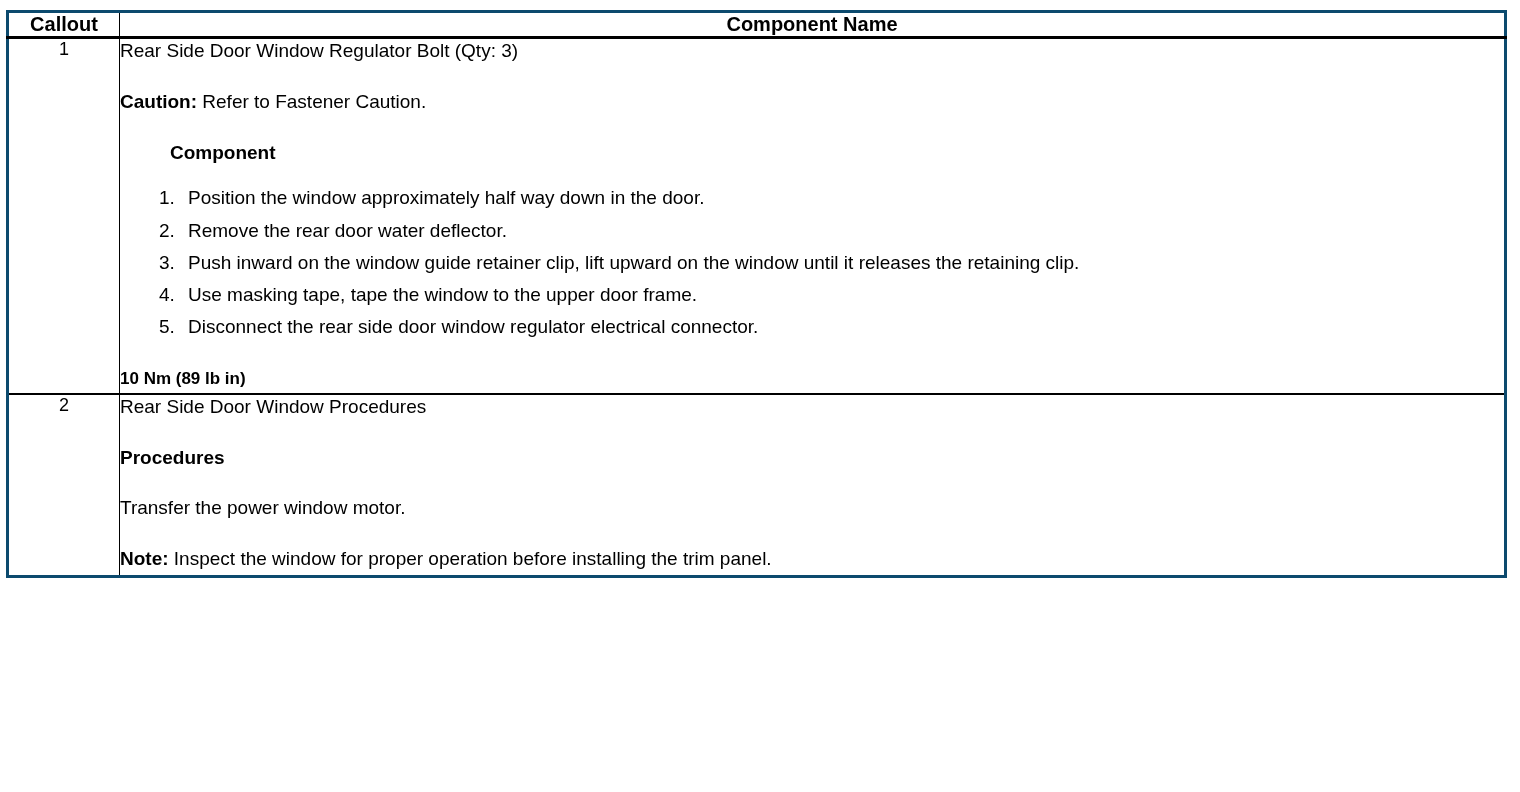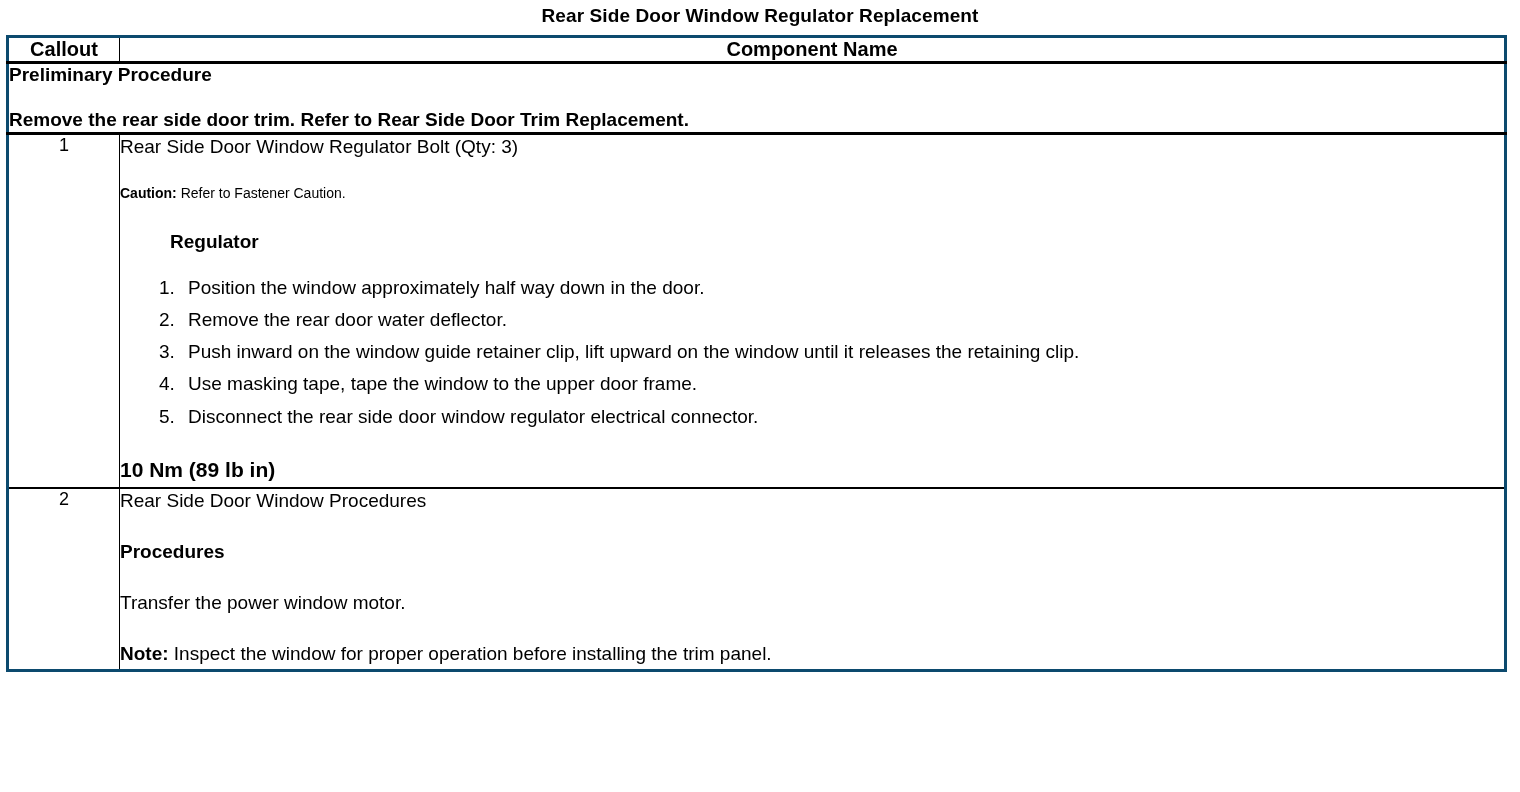--- a/index.html
+++ b/index.html
@@ -78,40 +78,40 @@
   }
   .row1-name { border-bottom: 2px solid #000 !important; }
 
   .comp-title {
     margin: 0 0 0 0;
     font-size: 19px;
     font-weight: normal;
   }
   .caution-line {
     margin: 27px 10px 0 0;
-    font-size: 14px;
+    font-size: 19px;
   }
   .caution-line b { font-weight: bold; }
   .proc-heading {
     margin: 27px 0 0 50px;
     font-size: 19px;
     font-weight: bold;
   }
   ol.steps {
     margin: 18px 0 0 0;
     padding: 0 0 0 60px;
     font-size: 19px;
     line-height: 1.7;
   }
   ol.steps li {
     padding-left: 8px;
   }
   .torque {
     margin: 24px 0 4px 0;
-    font-size: 21px;
+    font-size: 17px;
     font-weight: bold;
   }
   .sub-heading {
     margin: 27px 0 16px 0;
     font-size: 19px;
     font-weight: bold;
   }
   .body-line {
     margin: 27px 0 0 0;
     font-size: 19px;
@@ -120,46 +120,39 @@
     margin: 27px 0 4px 0;
     font-size: 19px;
   }
   .note-line b { font-weight: bold; }
 </style>
 </head>
 <body>
 
 <div class="page">
 
-  <div class="doc-title">Rear Side Door Window Regulator Replacement</div>
 
   <table class="proc-table">
     <colgroup>
       <col class="c-callout">
       <col class="c-name">
     </colgroup>
     <tbody>
       <tr>
         <th class="th-cell">Callout</th>
         <th class="th-cell">Component Name</th>
       </tr>
 
-      <tr>
-        <td class="prelim-cell" colspan="2">
-          <p class="prelim-line1">Preliminary Procedure</p>
-          <p class="prelim-line2">Remove the rear side door trim. Refer to Rear Side Door Trim Replacement.</p>
-        </td>
-      </tr>
 
       <tr>
         <td class="callout-cell row1-callout">1</td>
         <td class="name-cell row1-name">
           <p class="comp-title">Rear Side Door Window Regulator Bolt (Qty: 3)</p>
           <p class="caution-line"><b>Caution:</b><span> Refer to Fastener Caution.</span></p>
-          <p class="proc-heading">Regulator</p>
+          <p class="proc-heading">Component</p>
           <ol class="steps">
             <li>Position the window approximately half way down in the door.</li>
             <li>Remove the rear door water deflector.</li>
             <li>Push inward on the window guide retainer clip, lift upward on the window until it releases the retaining clip.</li>
             <li>Use masking tape, tape the window to the upper door frame.</li>
             <li>Disconnect the rear side door window regulator electrical connector.</li>
           </ol>
           <p class="torque">10 Nm (89 lb in)</p>
         </td>
       </tr>

